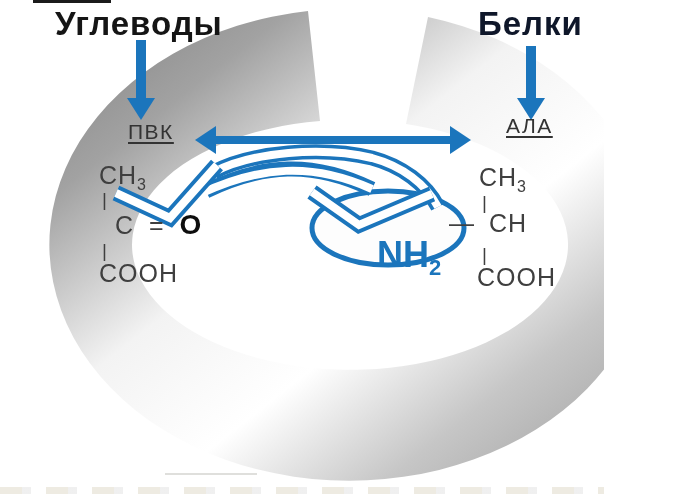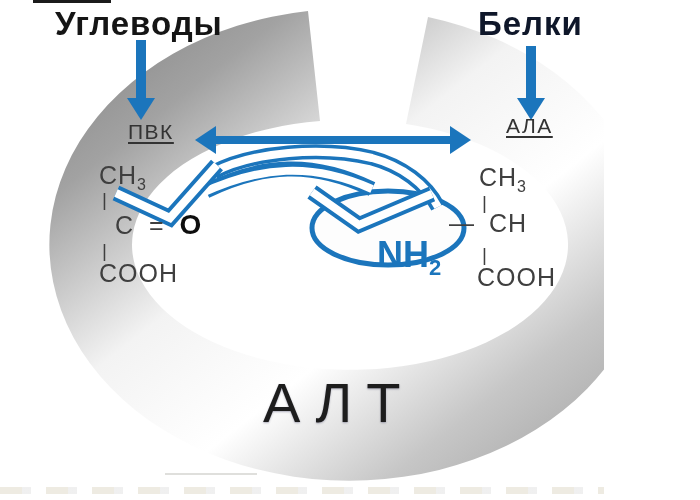--- a/index.html
+++ b/index.html
@@ -162,19 +162,18 @@
     <div class="abs chem" style="left:449px;top:211px;">
       <span>—</span>
       <span style="margin-left:6px;">CH</span>
     </div>
     <div class="abs bond" style="left:482px;top:245px;">|</div>
     <div class="abs chem" style="left:477px;top:265px;">COOH</div>
   </div>
 
   <div class="abs nh2" style="left:377px;top:209px;margin-top:28px;"><span>NH</span><sub>2</sub></div>
 
-  <div class="abs enzyme" style="left:263px;top:370px;">АЛТ</div>
 
   <div class="abs artifact-top-line"></div>
   <div class="abs artifact-dotted"></div>
   <div class="abs artifact-bottom-strip"></div>
 
 </div>
 
 </body></html>

